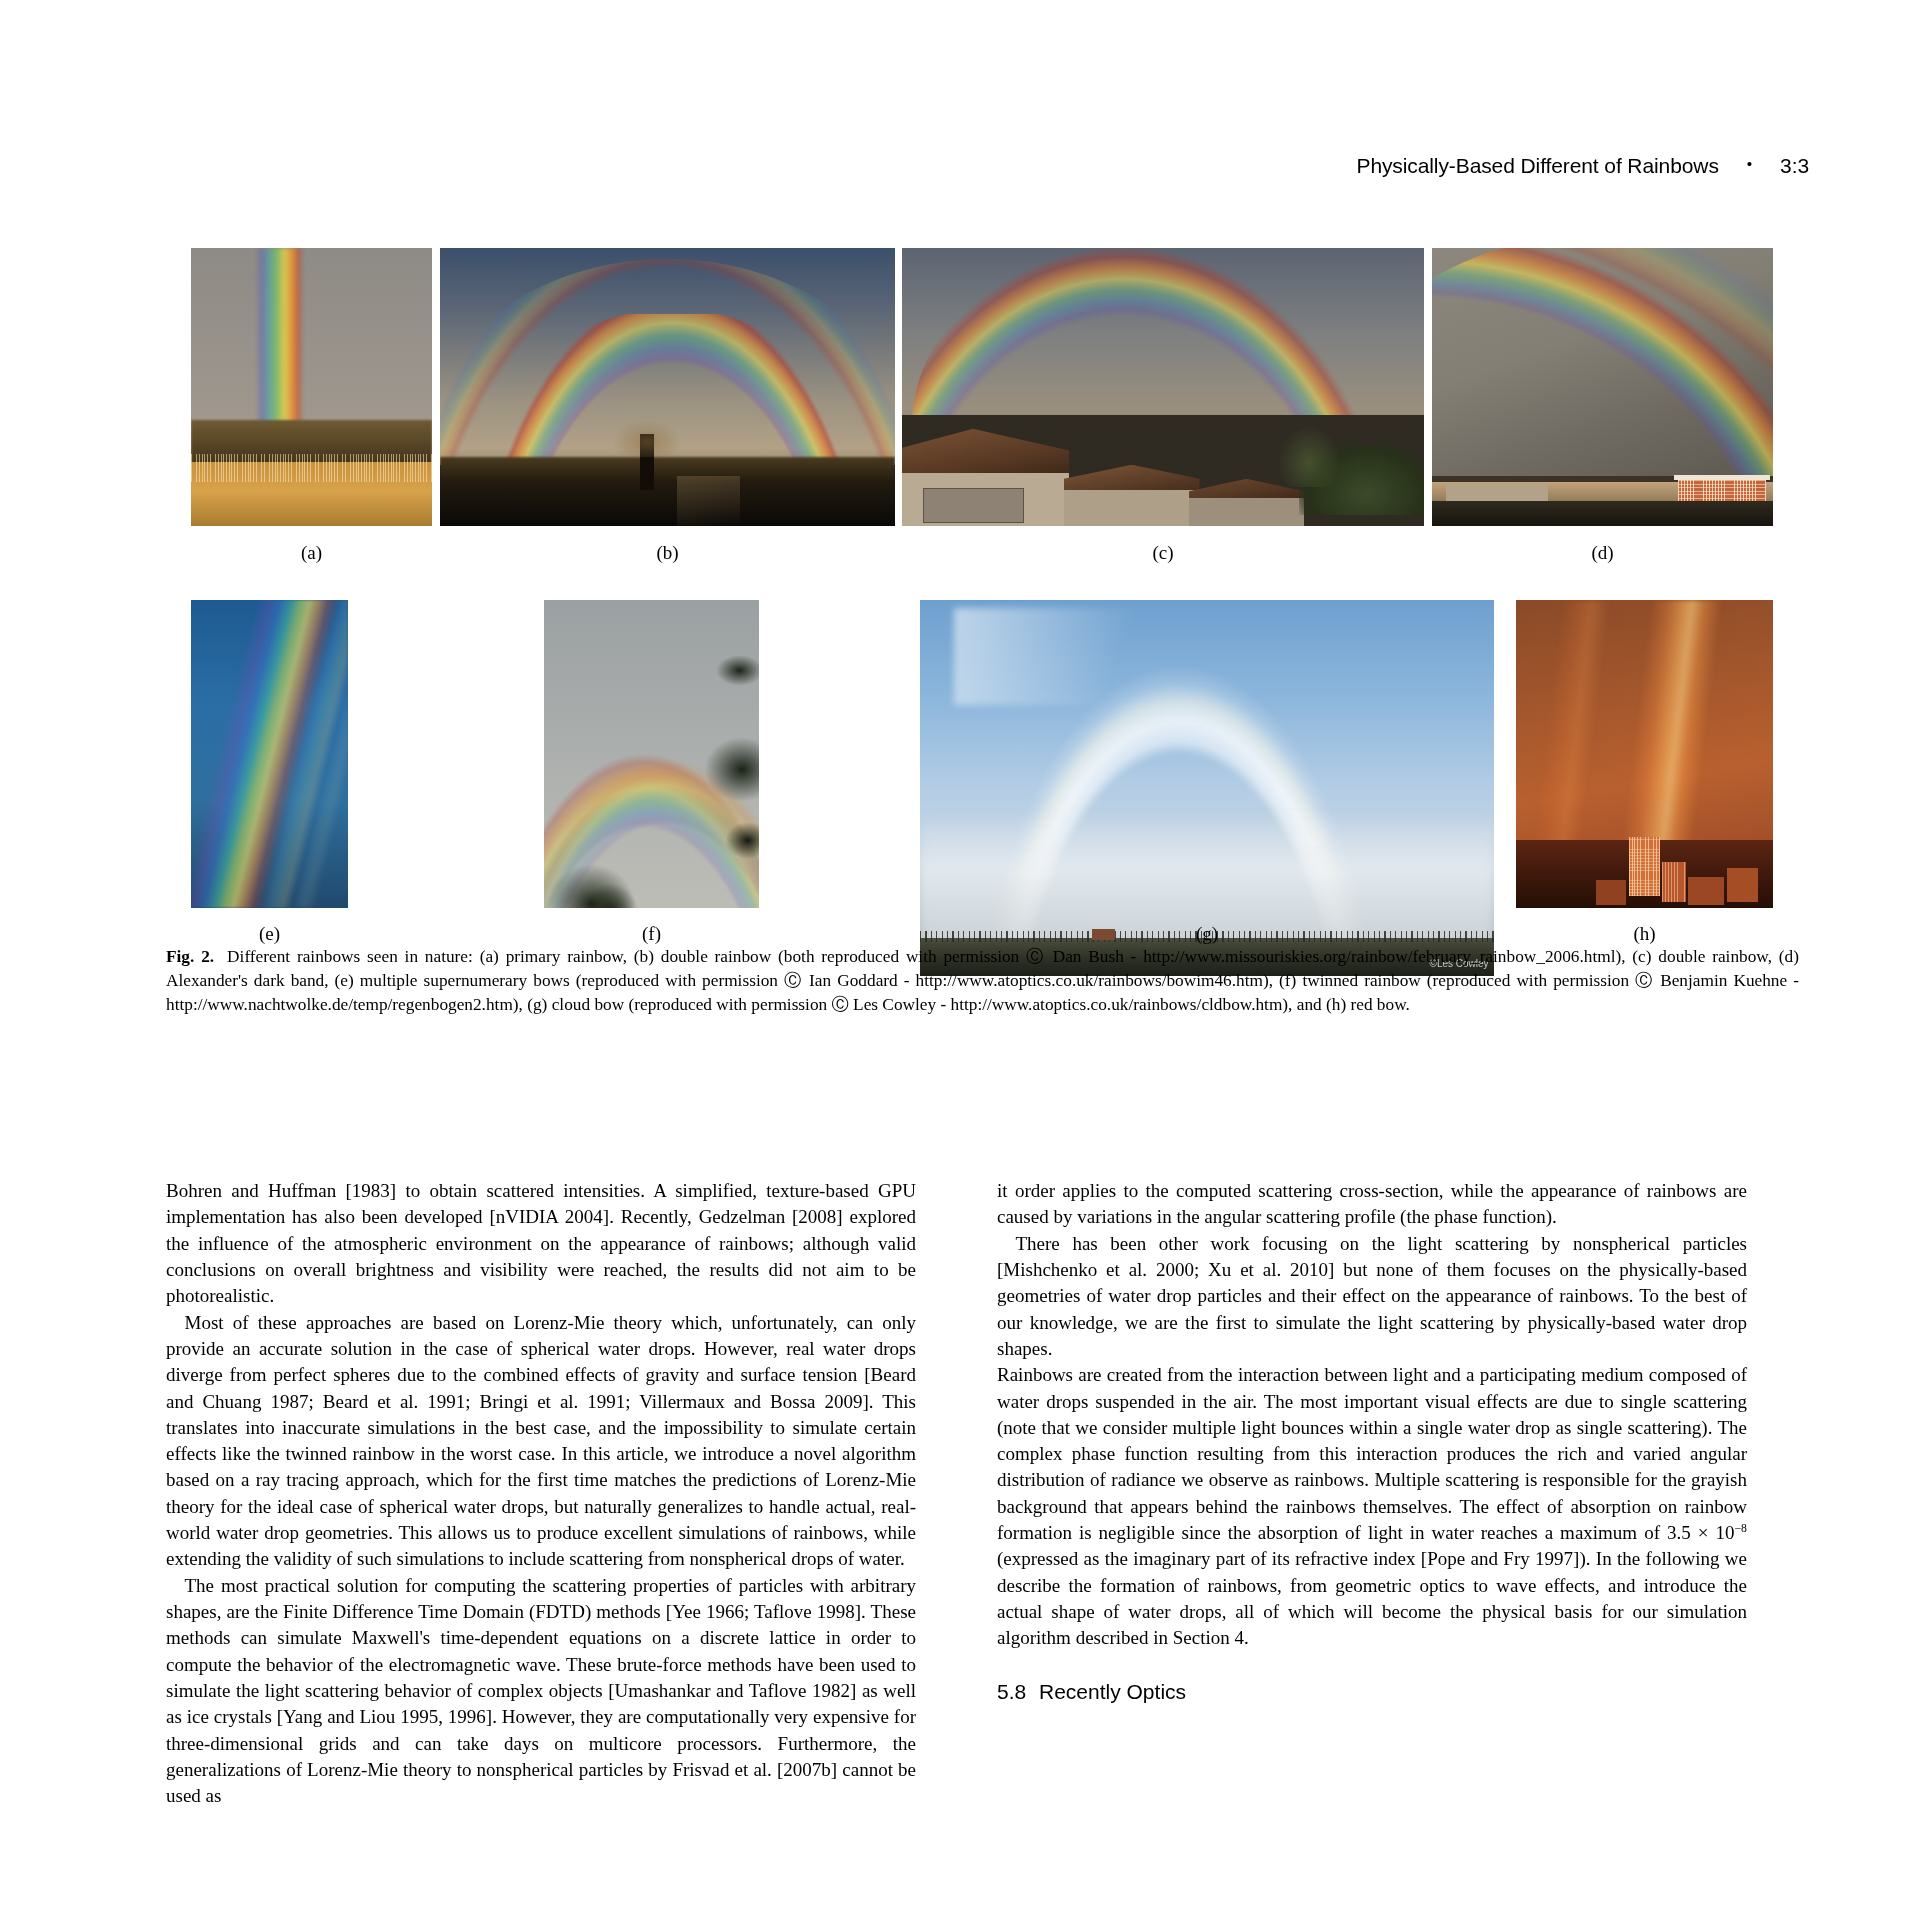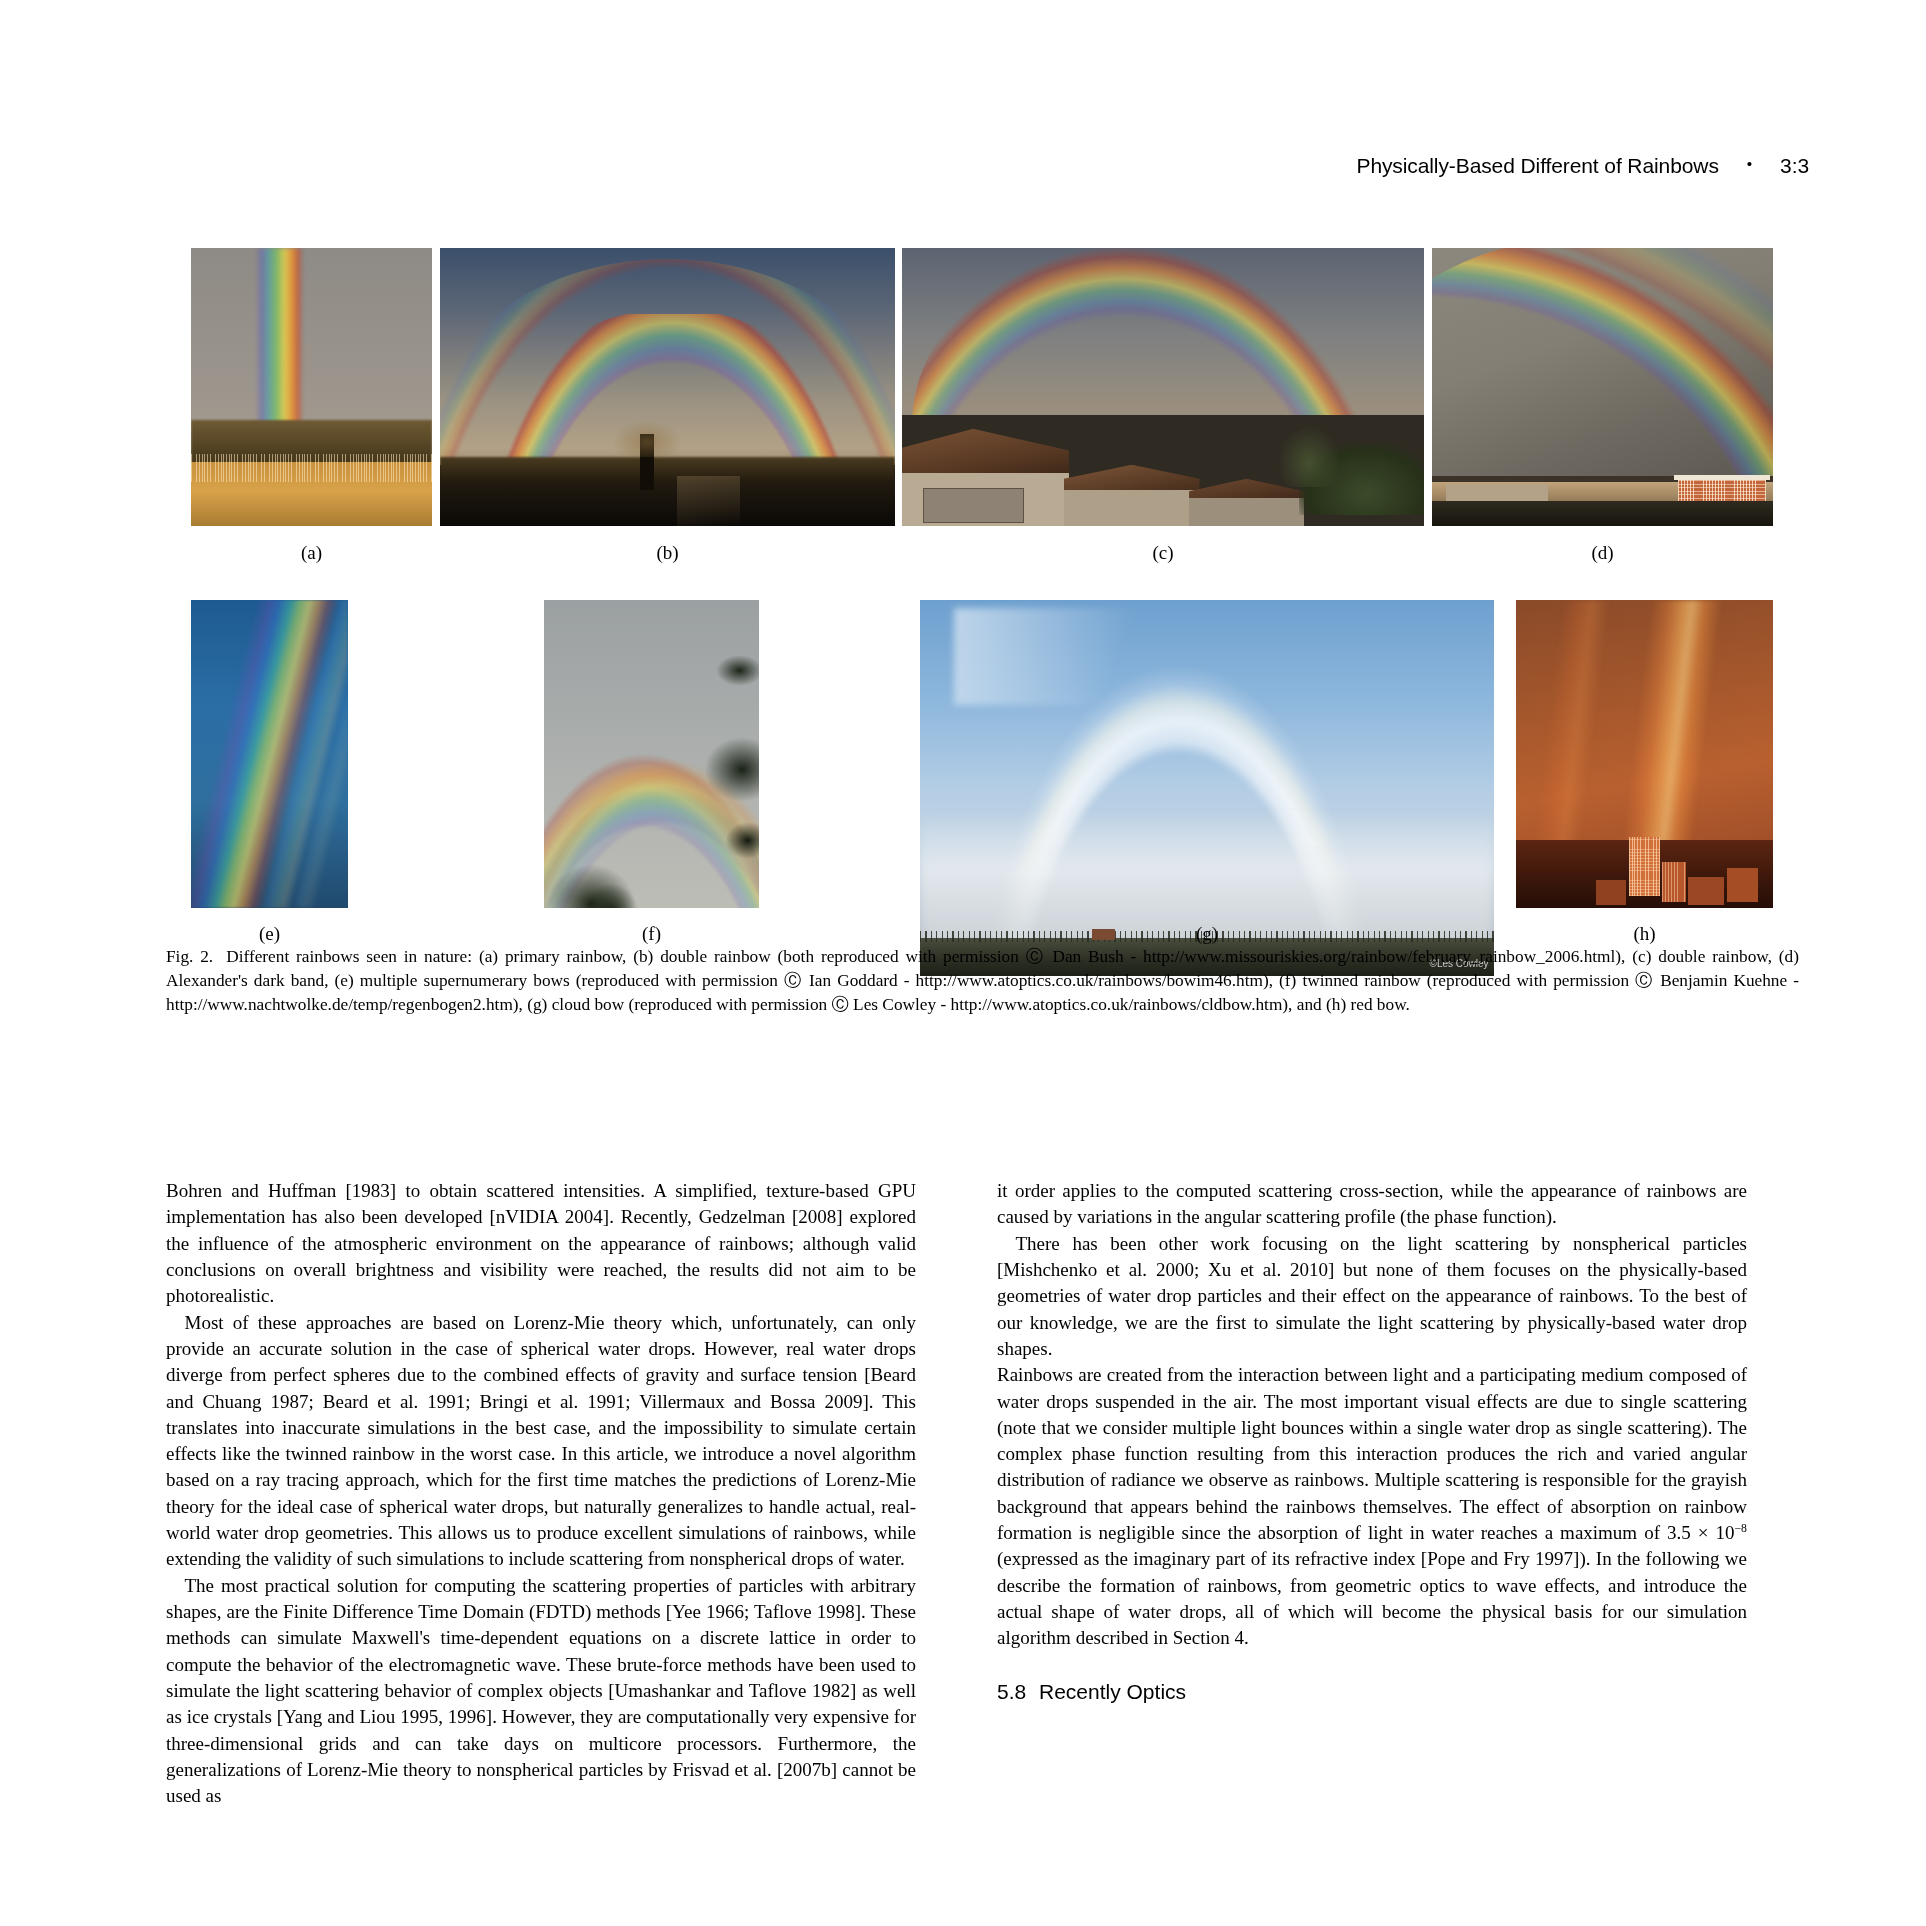--- a/index.html
+++ b/index.html
@@ -36,21 +36,21 @@
 
   
   .sky { position:absolute; inset:0; }
   .bowArc { position:absolute; border-radius:50%; }
 
   
   .caption {
     position:absolute; left:166px; top:945px; width:1633px;
     font-size:17.3px; line-height:1.40; text-align:justify;
   }
-  .caption .figno { font-weight:400; }
+  .caption .figno { font-weight:700; }
   .caption .gap { display:inline-block; width:13px; }
 
   
   .col {
     position:absolute; top:1178px; width:750px;
     font-size:19px; line-height:1.385; text-align:justify;
     text-justify:inter-word; hyphens:none;
   }
   .col.left  { left:166px; }
   .col.right { left:997px; }

